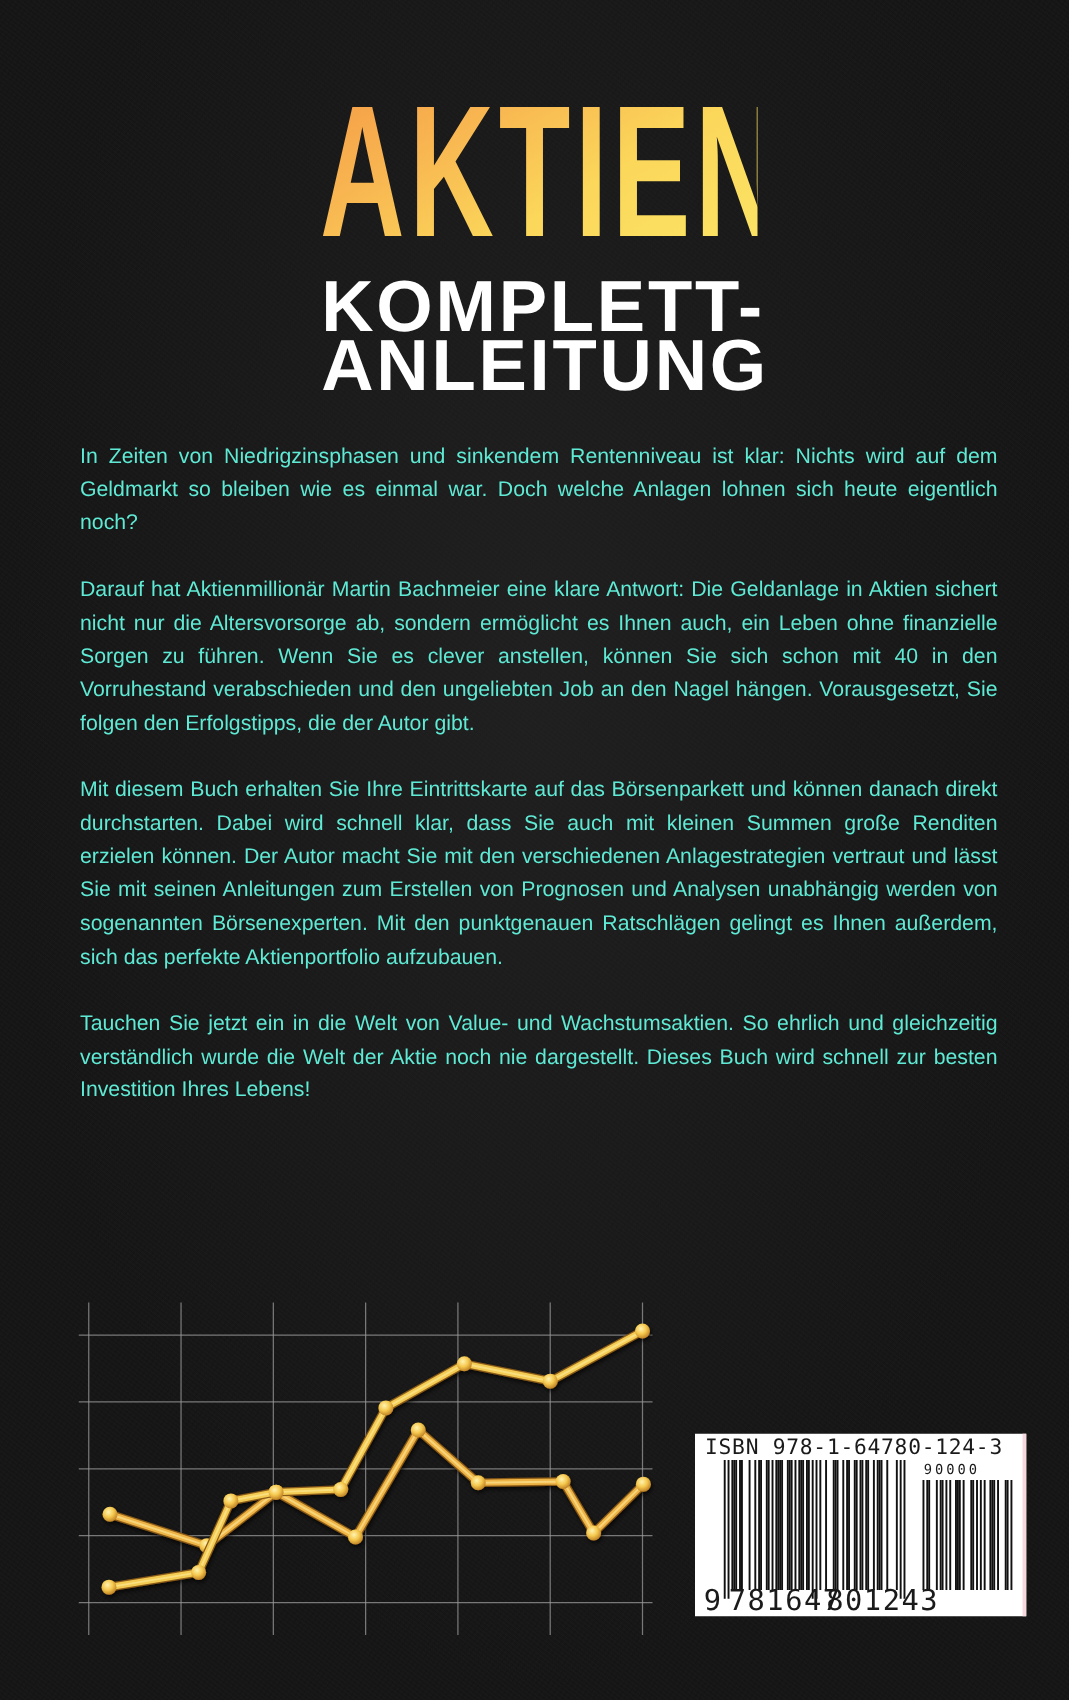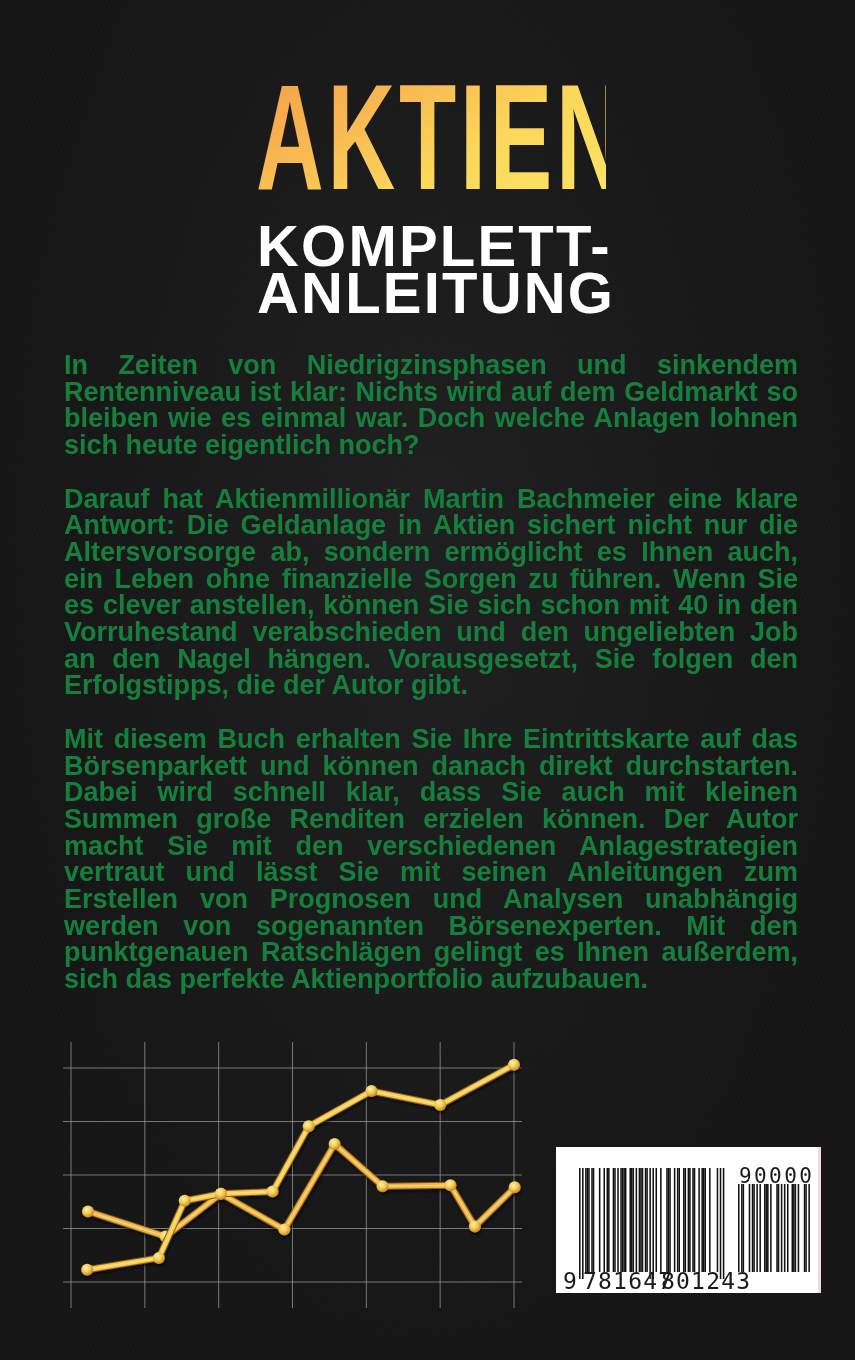--- a/index.html
+++ b/index.html
@@ -59,26 +59,25 @@
   }
   .title-sub.line1 { top: 205px; margin-top: 12px; }
   .title-sub.line2 { top: 264px; }
 
   
   .blurb {
     position: absolute;
     left: 64px;
     top: 352px;
     width: 734px;
-    color: #15803d;
+    color: #5eead4;
     font-family: "Liberation Sans", sans-serif;
-    font-size: 27px;
+    font-size: 17px;
     line-height: 26.7px;
     text-align: justify;
-    font-weight: bold;
   }
   .blurb p {
     margin: 0 0 26.7px 0;
     text-align: justify;
     text-align-last: left;
   }
   .blurb p:last-child { margin-bottom: 0; }
 
   
   .chart {
@@ -111,21 +110,21 @@
     line-height: 20px;
     color: #1a1a1a;
     letter-spacing: 0.6px;
     white-space: nowrap;
   }
   .addon-text {
     position: absolute;
     left: 183px;
     top: 19px;
     font-family: "DejaVu Sans Mono", "Liberation Mono", monospace;
-    font-size: 21px;
+    font-size: 11px;
     line-height: 20px;
     color: #1a1a1a;
     letter-spacing: 2.4px;
     white-space: nowrap;
   }
   .ean-digits {
     position: absolute;
     left: 7px;
     top: 124px;
     font-family: "DejaVu Sans Mono", "Liberation Mono", monospace;
@@ -146,20 +145,21 @@
 <div class="title-block">
   <div class="title-main">AKTIEN</div>
   <div class="title-sub line1">KOMPLETT-</div>
   <div class="title-sub line2">ANLEITUNG</div>
 </div>
 
 <div class="blurb">
   <p>In Zeiten von Niedrigzinsphasen und sinkendem Rentenniveau ist klar: Nichts wird auf dem Geldmarkt so bleiben wie es einmal war. Doch welche Anlagen lohnen sich heute eigentlich noch?</p>
   <p>Darauf hat Aktienmillionär Martin Bachmeier eine klare Antwort: Die Geldanlage in Aktien sichert nicht nur die Altersvorsorge ab, sondern ermöglicht es Ihnen auch, ein Leben ohne finanzielle Sorgen zu führen. Wenn Sie es clever anstellen, können Sie sich schon mit 40 in den Vorruhestand verabschieden und den ungeliebten Job an den Nagel hängen. Vorausgesetzt, Sie folgen den Erfolgstipps, die der Autor gibt.</p>
   <p>Mit diesem Buch erhalten Sie Ihre Eintrittskarte auf das Börsenparkett und können danach direkt durchstarten. Dabei wird schnell klar, dass Sie auch mit kleinen Summen große Renditen erzielen können. Der Autor macht Sie mit den verschiedenen Anlagestrategien vertraut und lässt Sie mit seinen Anleitungen zum Erstellen von Prognosen und Analysen unabhängig werden von sogenannten Börsenexperten. Mit den punktgenauen Ratschlägen gelingt es Ihnen außerdem, sich das perfekte Aktienportfolio aufzubauen.</p>
+  <p>Tauchen Sie jetzt ein in die Welt von Value- und Wachstumsaktien. So ehrlich und gleichzeitig verständlich wurde die Welt der Aktie noch nie dargestellt. Dieses Buch wird schnell zur besten Investition Ihres Lebens!</p>
 </div>
 
 <div class="chart">
   <svg id="chart-svg" width="855" height="1360" viewBox="0 0 855 1360">
     <defs>
       <linearGradient id="goldStroke" x1="0" y1="0" x2="0" y2="1">
         <stop offset="0" stop-color="#fff1a6"></stop>
         <stop offset="0.45" stop-color="#f6cf55"></stop>
         <stop offset="1" stop-color="#c98a24"></stop>
       </linearGradient>
@@ -218,20 +218,21 @@
           <circle cx="308.7" cy="1126.3" r="6" fill="url(#goldDot)"></circle>
           <circle cx="371.5" cy="1091.0" r="6" fill="url(#goldDot)"></circle>
           <circle cx="440.2" cy="1104.9" r="6" fill="url(#goldDot)"></circle>
           <circle cx="514.0" cy="1064.8" r="6" fill="url(#goldDot)"></circle>
         </g>
       </g>
   </svg>
 </div>
 
 <div class="barcode-box">
+  <div class="isbn-text">ISBN 978-1-64780-124-3</div>
   <div class="addon-text">90000</div>
   <svg id="barcode-svg" width="265" height="146">
       <rect x="23.00" y="21" width="1.53" height="111" fill="#111111"></rect>
       <rect x="26.06" y="21" width="1.53" height="111" fill="#111111"></rect>
       <rect x="29.12" y="21" width="1.53" height="104" fill="#111111"></rect>
       <rect x="30.65" y="21" width="1.53" height="104" fill="#111111"></rect>
       <rect x="32.18" y="21" width="1.53" height="104" fill="#111111"></rect>
       <rect x="35.24" y="21" width="1.53" height="104" fill="#111111"></rect>
       <rect x="36.77" y="21" width="1.53" height="104" fill="#111111"></rect>
       <rect x="42.89" y="21" width="1.53" height="104" fill="#111111"></rect>

